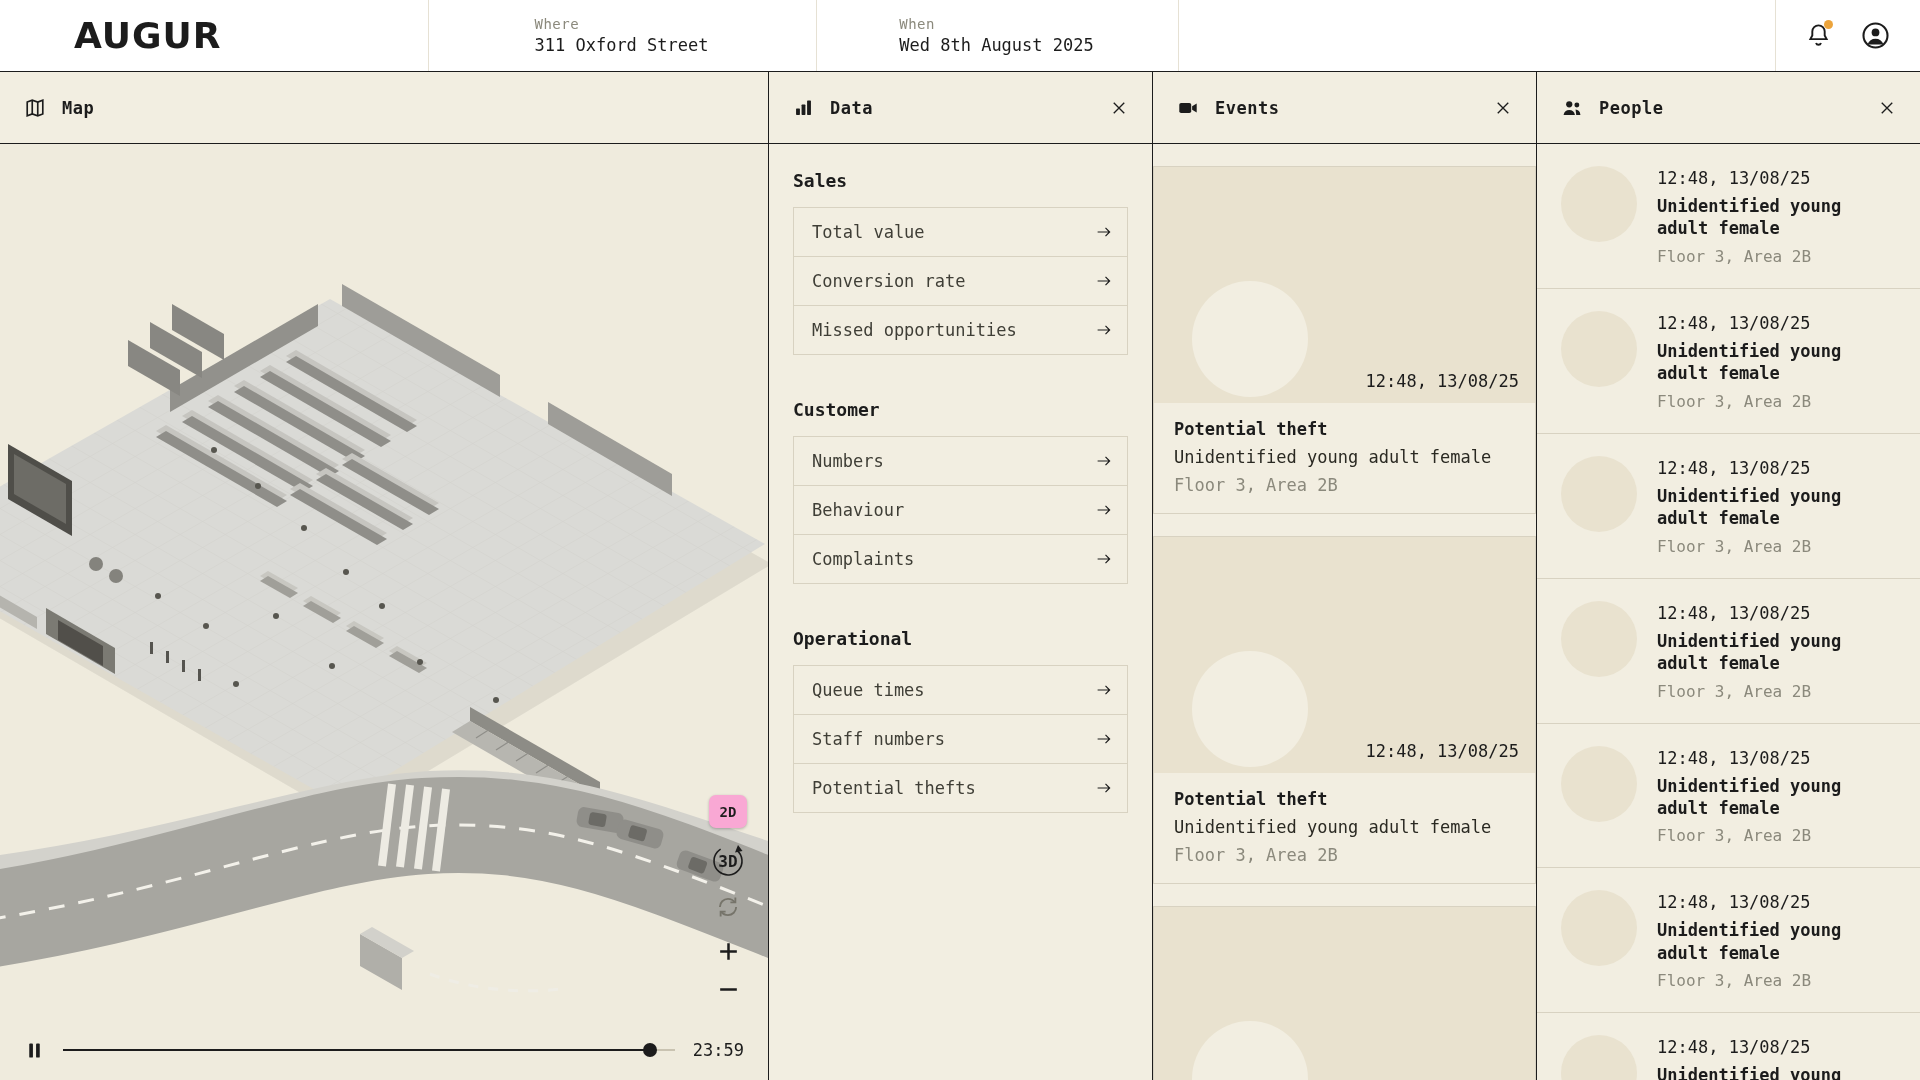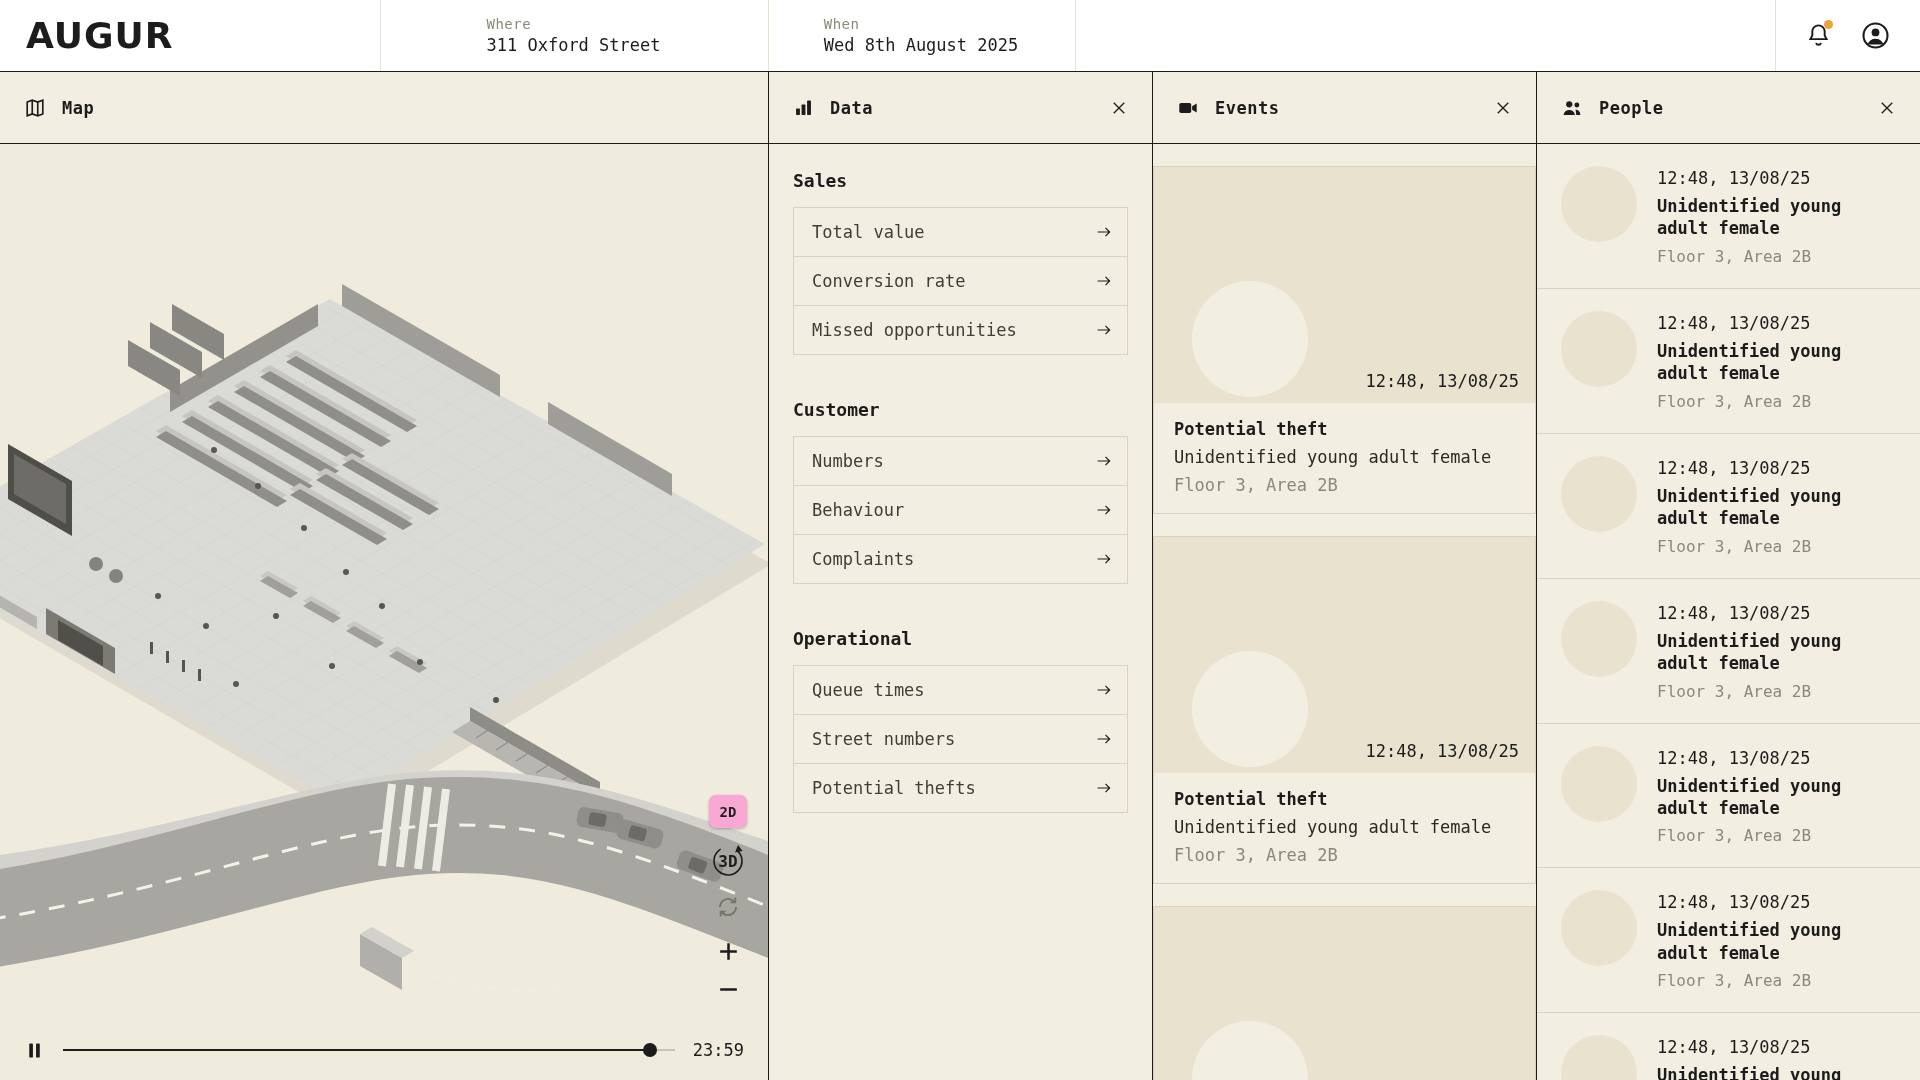--- a/index.html
+++ b/index.html
@@ -13,24 +13,24 @@
     --item-text:#3f3e36;
     --orange:#eca43c;
   }
   *{box-sizing:border-box;margin:0;padding:0;}
   html,body{width:1920px;height:1080px;overflow:hidden;}
   body{font-family:"DejaVu Sans Mono","Liberation Mono",monospace;background:var(--cream);color:var(--ink);}
   button{background:none;border:none;font:inherit;color:inherit;cursor:pointer;text-align:left;}
 
   
   .topbar{height:72px;background:#ffffff;border-bottom:1px solid var(--ink);display:flex;align-items:stretch;}
-  .logo-area{width:380px;display:flex;align-items:center;padding:0 26px;}
+  .logo-area{width:380px;display:flex;align-items:center;padding:0 26px;margin-left:48px;}
   .logo{font-family:"DejaVu Sans","Liberation Sans",sans-serif;font-weight:900;font-size:36px;letter-spacing:1px;}
   .selector{display:flex;align-items:center;gap:16px;padding:0 26px 0 24px;border-left:1px solid var(--line-light);width:388px;flex-direction:column;}
-  .selector.when{width:308px;border-right:1px solid var(--line-light);}
+  .selector.when{width:363px;border-right:1px solid var(--line-light);}
   .sel-text{display:flex;flex-direction:column;gap:3px;}
   .sel-label{font-size:14px;color:var(--muted);letter-spacing:.5px;}
   .sel-value{font-size:17px;color:var(--ink);}
   .chevron{margin-left:auto;display:flex;}
   .topbar-right{margin-left:auto;width:145px;border-left:1px solid var(--line-light);display:flex;align-items:center;justify-content:space-evenly;}
   .icon-btn{position:relative;display:flex;}
   .badge{position:absolute;top:-2px;right:-1px;width:9px;height:9px;border-radius:50%;background:var(--orange);}
 
   
   .panels{display:grid;grid-template-columns:768px 384px 384px 384px;height:1008px;}
@@ -399,21 +399,21 @@
         <div class="data-group">
           <button class="data-item">
             <span class="data-item-label">Queue times</span>
             <span class="arrow">
                 <svg width="18" height="18" viewBox="0 0 24 24" fill="none" stroke="currentColor" stroke-width="1.6">
                   <path d="M3.5 12h16M14 6.5l5.5 5.5-5.5 5.5"></path>
                 </svg>
               </span>
           </button>
           <button class="data-item">
-            <span class="data-item-label">Street numbers</span>
+            <span class="data-item-label">Staff numbers</span>
             <span class="arrow">
                 <svg width="18" height="18" viewBox="0 0 24 24" fill="none" stroke="currentColor" stroke-width="1.6">
                   <path d="M3.5 12h16M14 6.5l5.5 5.5-5.5 5.5"></path>
                 </svg>
               </span>
           </button>
           <button class="data-item">
             <span class="data-item-label">Potential thefts</span>
             <span class="arrow">
                 <svg width="18" height="18" viewBox="0 0 24 24" fill="none" stroke="currentColor" stroke-width="1.6">

